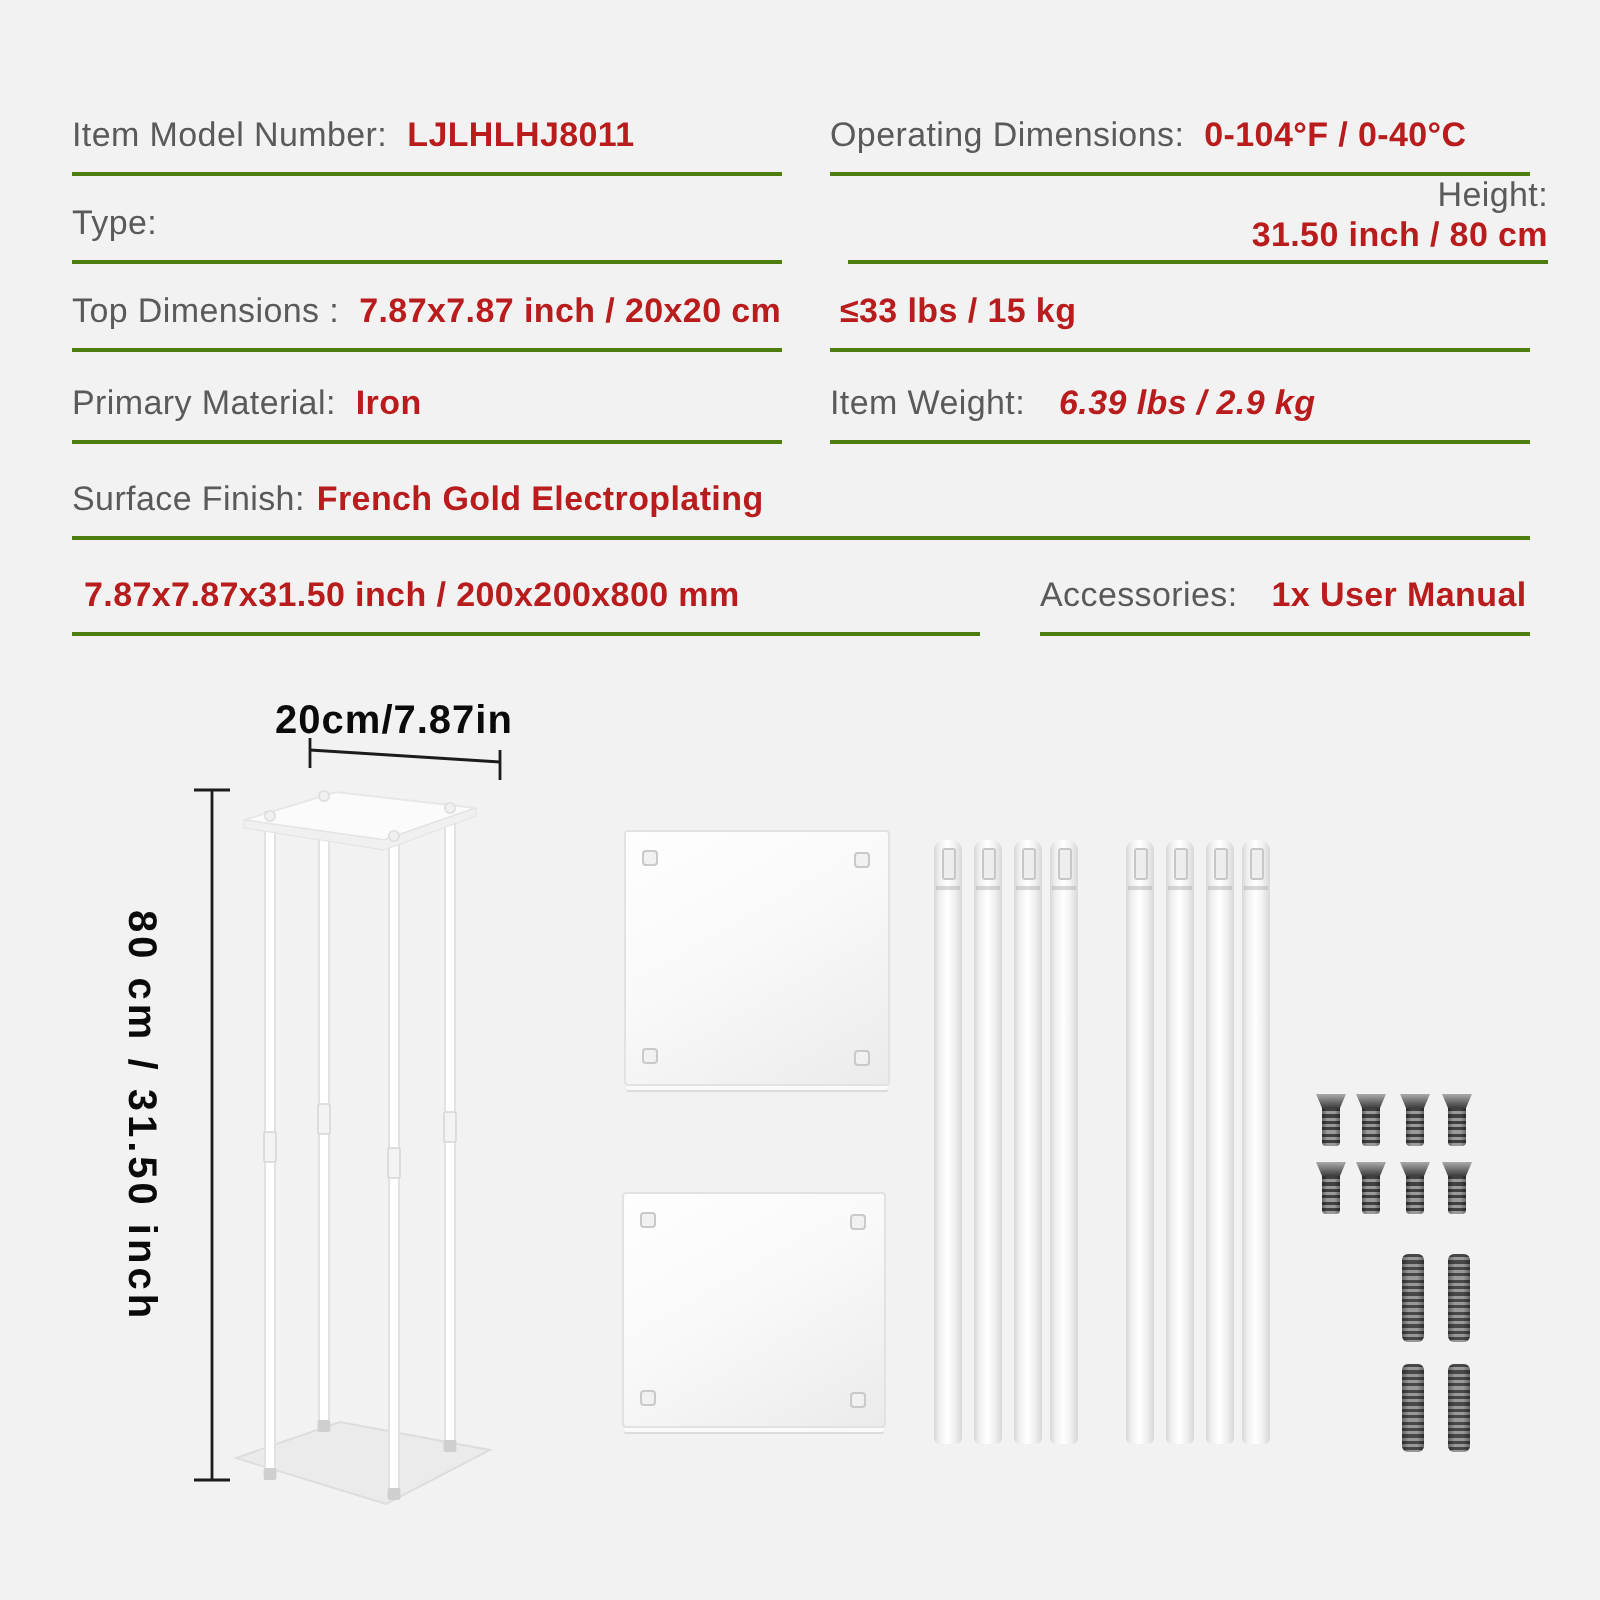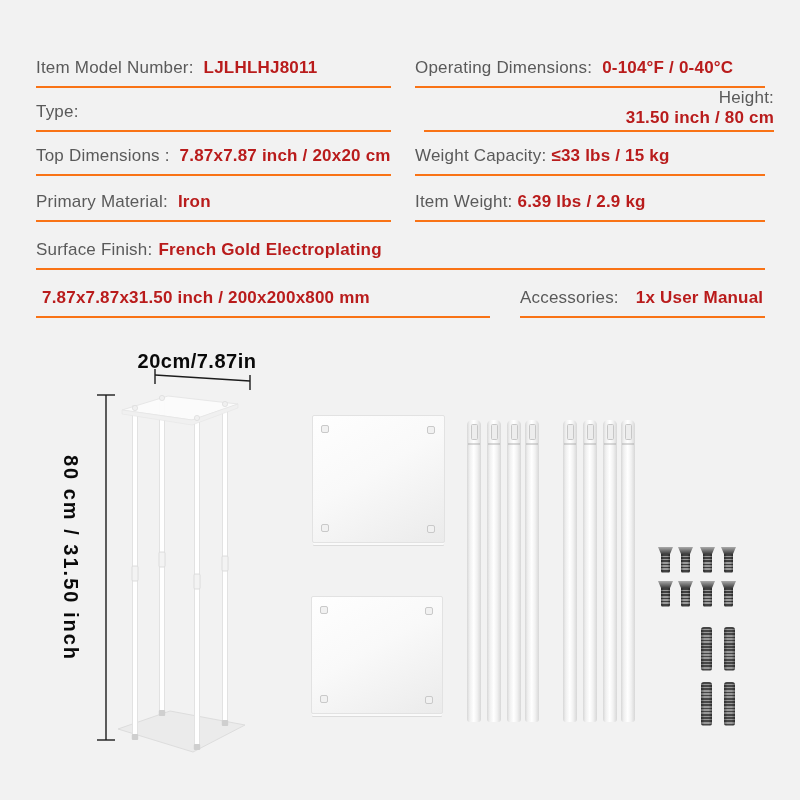--- a/index.html
+++ b/index.html
@@ -7,21 +7,21 @@
     width:800px;height:800px;
     background:#f2f2f2;
     font-family:"Liberation Sans", sans-serif;
     position:relative;overflow:hidden;
   }
   .page{position:absolute;inset:0;}
   
   .cell{
     position:absolute;
     display:flex;align-items:flex-end;
-    border-bottom:2px solid #f97316;
+    border-bottom:2px solid #4d7c0f;
     box-sizing:border-box;
     padding-bottom:8px;
     white-space:nowrap;
     overflow:hidden;
   }
   .lbl{font-size:17px;color:#5a5a5a;letter-spacing:.2px;}
   .val{font-size:17px;font-weight:700;color:#b91c1c;margin-left:10px;letter-spacing:.2px;}
   
   .dim-label{
     position:absolute;font-weight:700;font-size:20px;color:#0a0a0a;
@@ -101,31 +101,30 @@
     <div class="cell" style="left:424px;top:88px;width:350px;height:44px;flex-direction:column;">
       <span class="lbl">Height:</span>
       <span class="val" style="margin-left:6px;">31.50 inch / 80 cm</span>
     </div>
 
     <div class="cell" style="left:36px;top:132px;width:355px;height:44px;">
       <span class="lbl">Top Dimensions :</span>
       <span class="val">7.87x7.87 inch / 20x20 cm</span>
     </div>
     <div class="cell" style="left:415px;top:132px;width:350px;height:44px;">
-      <span class="lbl">Weight Capacity:</span>
       <span class="val" style="margin-left:5px;">≤33 lbs / 15 kg</span>
     </div>
 
     <div class="cell" style="left:36px;top:176px;width:355px;height:46px;">
       <span class="lbl">Primary Material:</span>
       <span class="val">Iron</span>
     </div>
     <div class="cell" style="left:415px;top:176px;width:350px;height:46px;">
       <span class="lbl">Item Weight:</span>
-      <span class="val" style="margin-left:5px;">6.39 lbs / 2.9 kg</span>
+      <span class="val" style="margin-left:17px;font-style:italic;">6.39 lbs / 2.9 kg</span>
     </div>
 
     <div class="cell" style="left:36px;top:222px;width:729px;height:48px;">
       <span class="lbl">Surface Finish:</span>
       <span class="val" style="margin-left:6px;">French Gold Electroplating</span>
     </div>
 
     <div class="cell" style="left:36px;top:270px;width:454px;height:48px;">
       <span class="val" style="margin-left:6px;">7.87x7.87x31.50 inch / 200x200x800 mm</span>
     </div>

